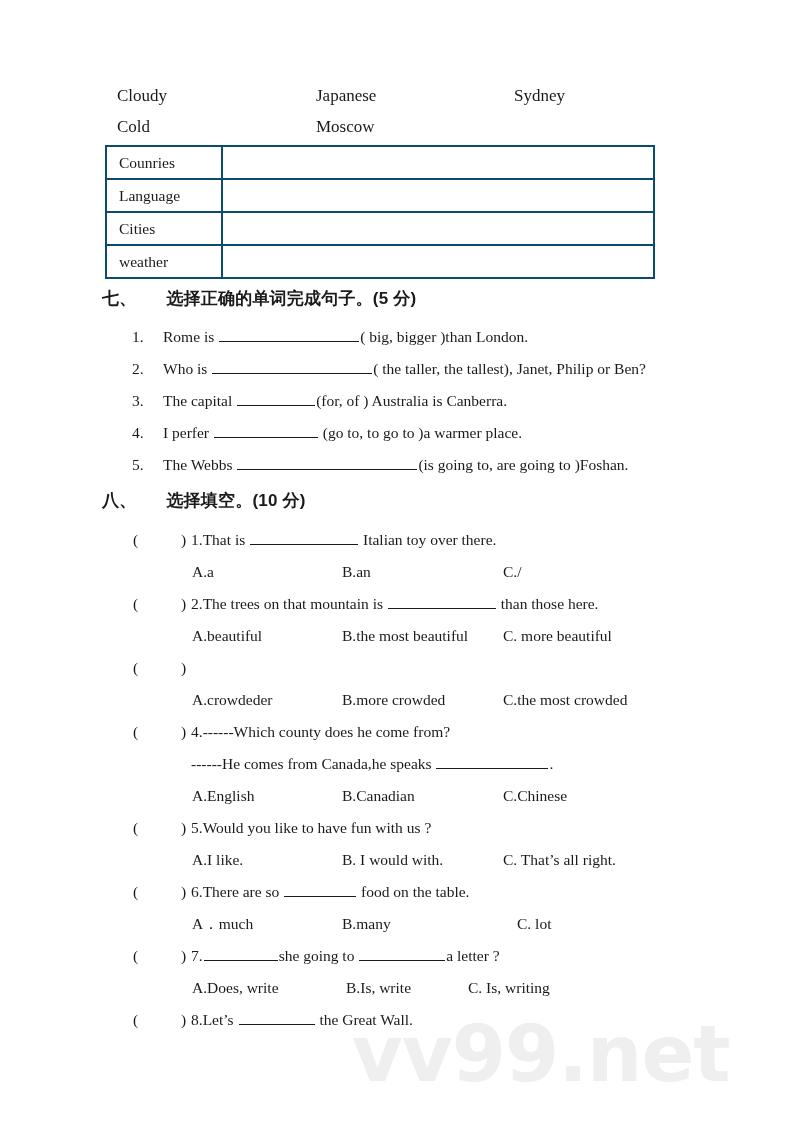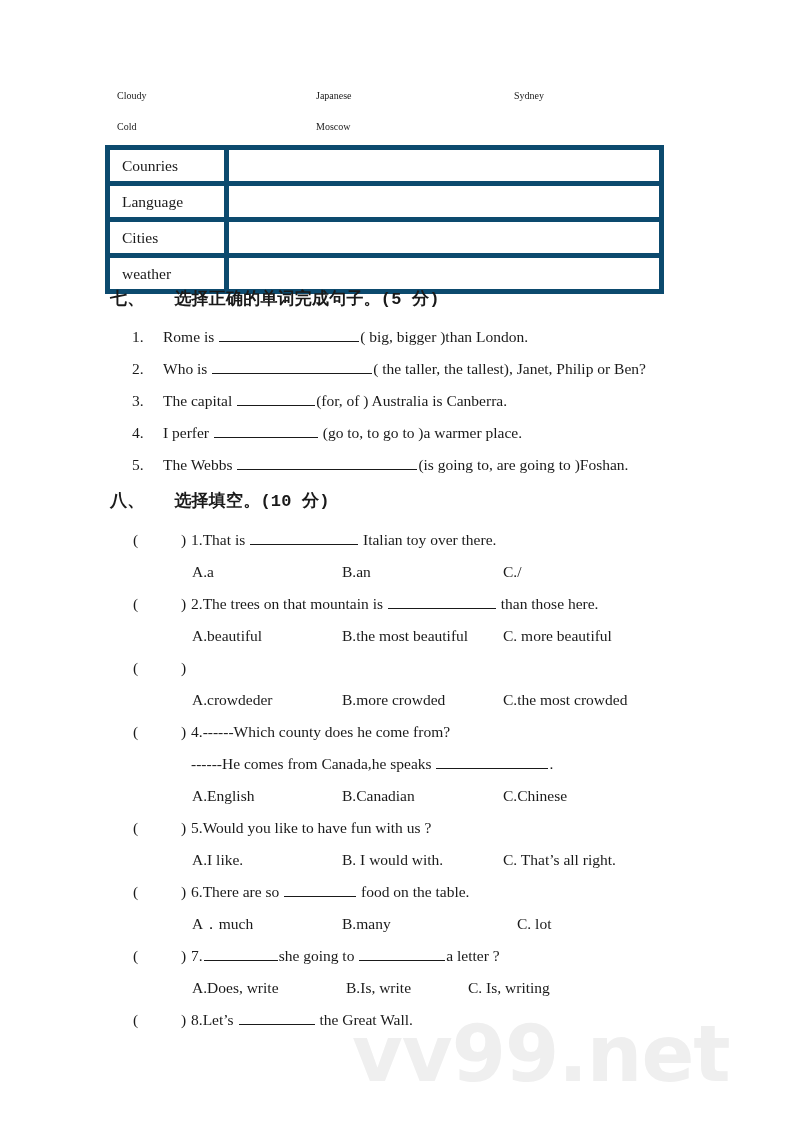--- a/index.html
+++ b/index.html
@@ -47,52 +47,52 @@
     left: 0;
     top: 86px;
     width: 800px;
   }
   .wb-row {
     position: relative;
     height: 31px;
   }
   .wb-cell {
     position: absolute;
-    font-size: 10px;
+    font-size: 17px;
     line-height: 20px;
     white-space: nowrap;
   }
   .wb-c0 { left: 117px; }
   .wb-c1 { left: 316px; }
   .wb-c2 { left: 514px; }
 
   
   .info-table {
     position: absolute;
     left: 105px;
     top: 145px;
     width: 522px;
     border-collapse: collapse;
     table-layout: fixed;
   }
   .info-table td {
-    border: 5px solid #0c4a6e;
+    border: 2px solid #0c4a6e;
     height: 31px;
     padding: 0 0 0 12px;
     font-size: 15.5px;
     vertical-align: middle;
   }
   .info-table td.label { width: 102px; }
   .info-table td.blank { width: 418px; }
 
   
   .sec-head {
     position: absolute;
-    left: 110px;
-    font-family: Liberation Mono, monospace;
+    left: 102px;
+    font-family: Liberation Sans, sans-serif;
     font-weight: 700;
     font-size: 17px;
     white-space: nowrap;
     letter-spacing: 0.2px;
   }
   .sec-head .num { margin-right: 30px; }
 
   
   .numlist { position: absolute; left: 0; width: 800px; }
   .nl-item {

